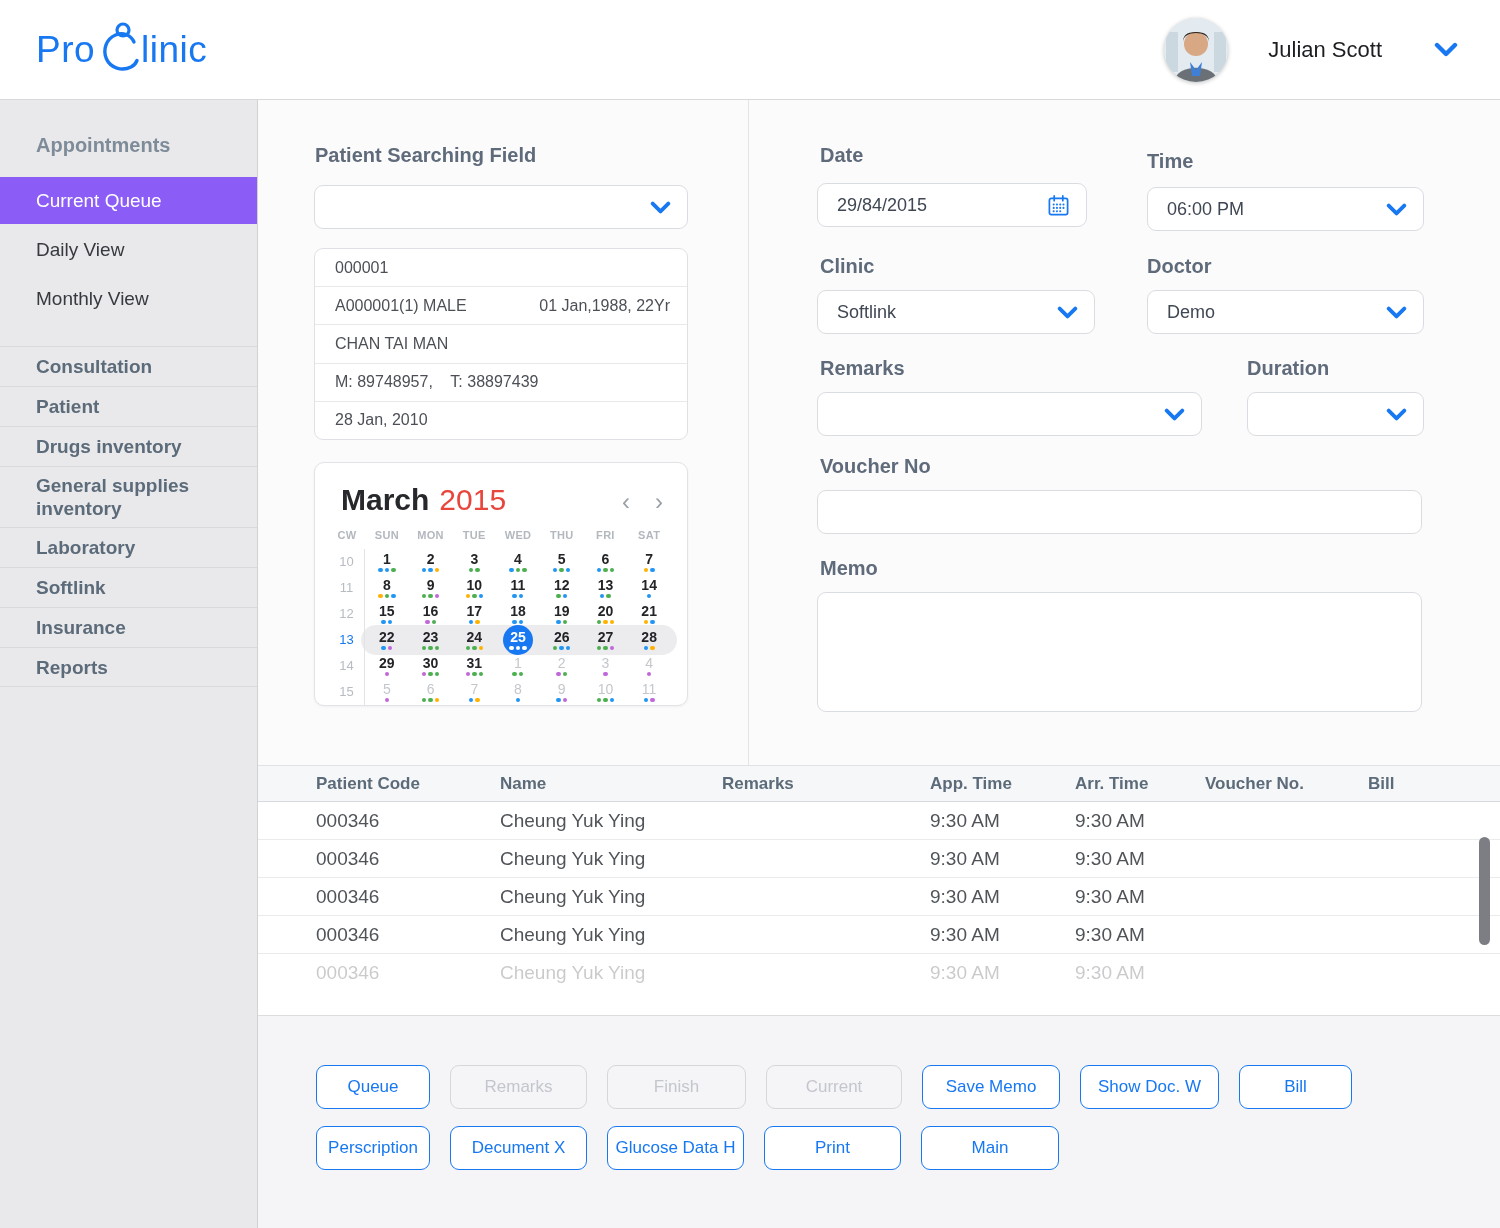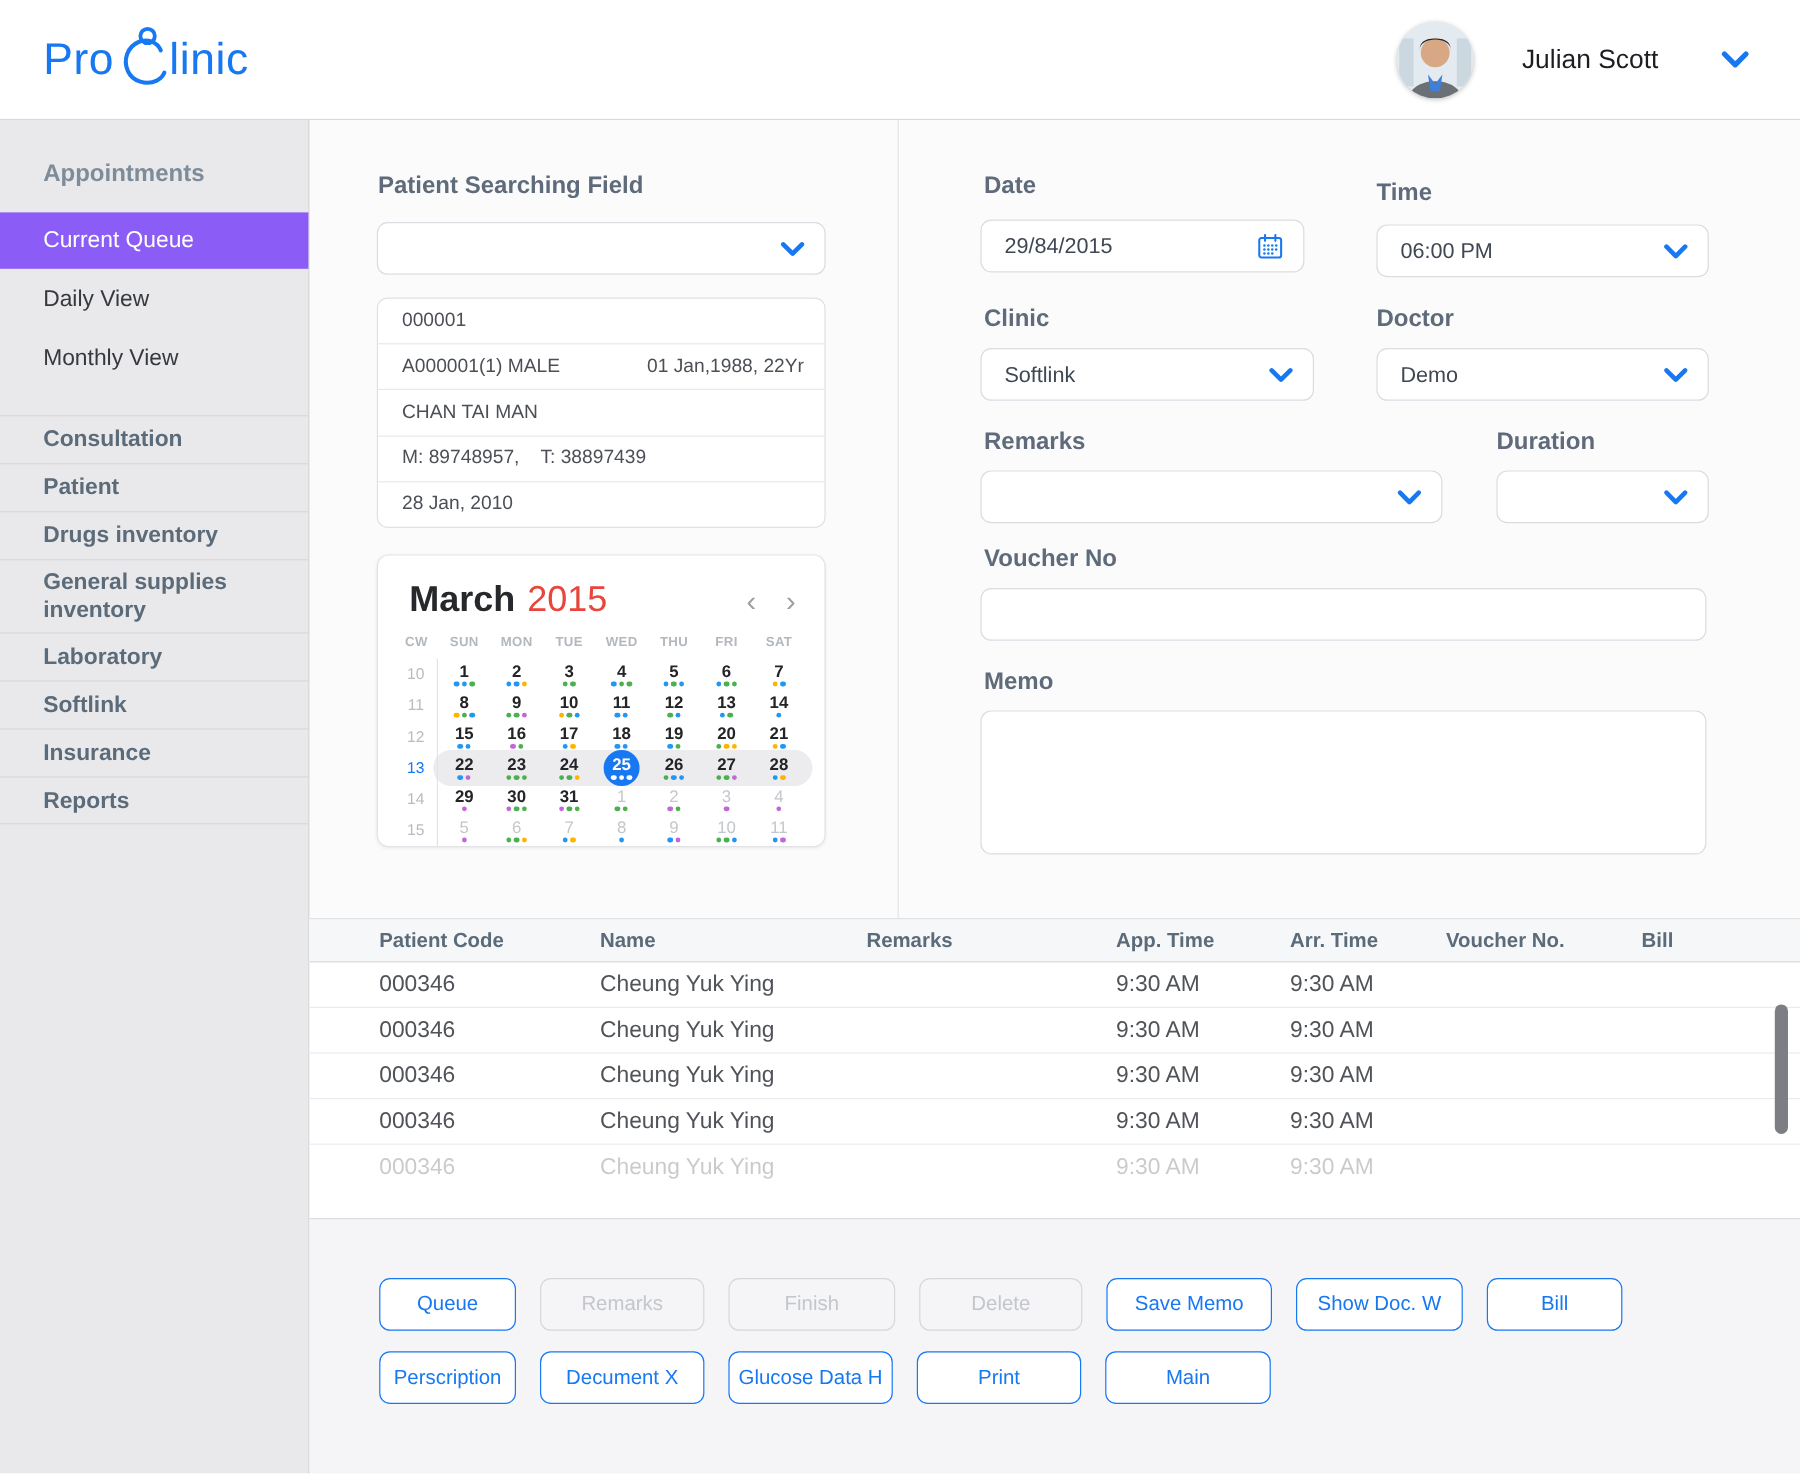--- a/index.html
+++ b/index.html
@@ -689,21 +689,21 @@
           </div>
         </div>
       <div class="t-scroll" data-name="table-scrollbar"></div>
     </section>
 
     <footer class="actions" data-name="actions-bar">
       <div class="btn-row" data-name="actions-row1">
           <button class="btn" data-name="queue-button">Queue</button>
           <button class="btn disabled" data-name="remarks-button">Remarks</button>
           <button class="btn disabled" data-name="finish-button">Finish</button>
-          <button class="btn disabled" data-name="delete-button">Delete</button>
+          <button class="btn disabled" data-name="delete-button">Current</button>
           <button class="btn" data-name="save-memo-button">Save Memo</button>
           <button class="btn" data-name="show-doc-w-button">Show Doc. W</button>
           <button class="btn" data-name="bill-button">Bill</button>
         </div>
       <div class="btn-row" data-name="actions-row2">
           <button class="btn" data-name="perscription-button">Perscription</button>
           <button class="btn" data-name="decument-x-button">Decument X</button>
           <button class="btn" data-name="glucose-data-h-button">Glucose Data H</button>
           <button class="btn" data-name="print-button">Print</button>
           <button class="btn" data-name="main-button">Main</button>

